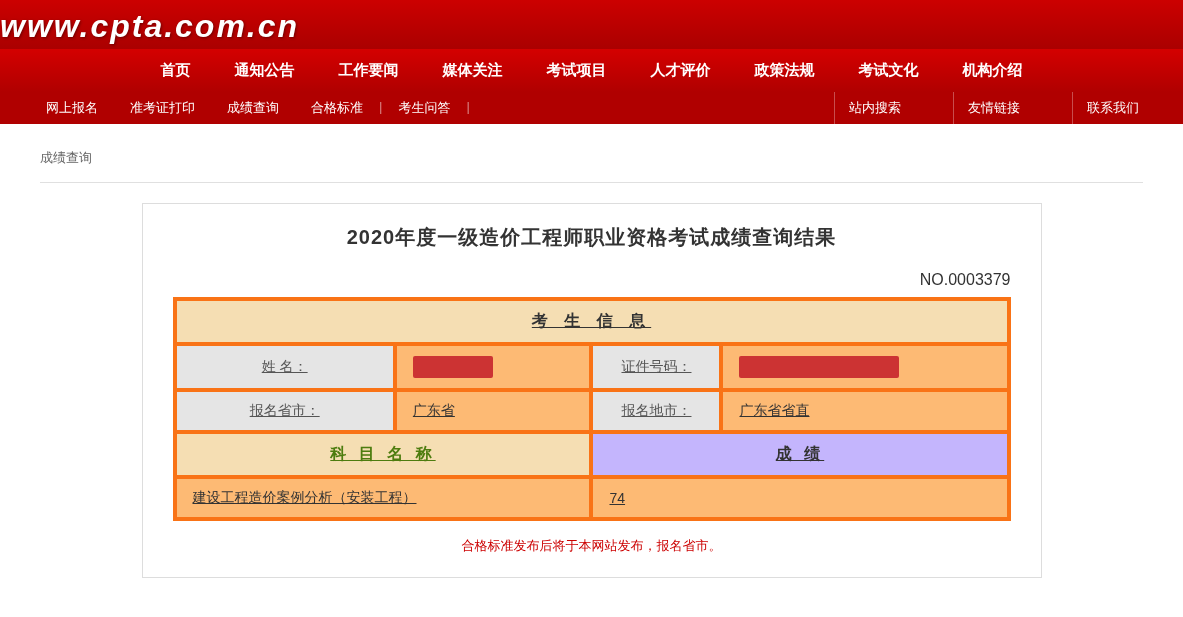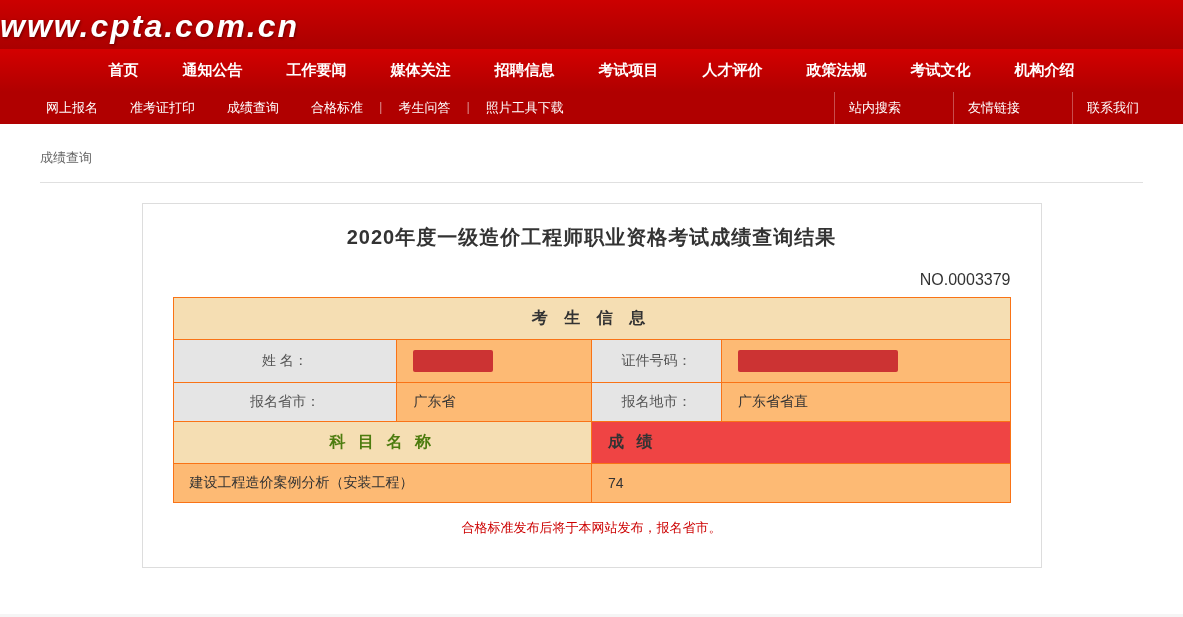--- a/index.html
+++ b/index.html
@@ -94,21 +94,21 @@
       border-bottom: 1px solid #e0e0e0;
       margin-bottom: 20px;
     }
 
     
     .result-card {
       background: #fff;
       border: 1px solid #ddd;
       margin: 16px auto;
       max-width: 900px;
-      padding: 20px 30px 30px;
+      padding: 20px 30px 22px;
     }
 
     .result-title {
       text-align: center;
       font-size: 20px;
       font-weight: bold;
       color: #333;
       margin-bottom: 20px;
       letter-spacing: 1px;
     }
@@ -120,24 +120,25 @@
       margin-bottom: 8px;
     }
 
     
     .info-table {
       width: 100%;
       border-collapse: collapse;
       border: 1px solid #c8a97a;
     }
     .info-table th, .info-table td {
-      border: 1px solid #f97316;
+      border: 4px solid #f97316;
       padding: 10px 16px;
       font-size: 14px;
       color: #333;
+      text-decoration: underline;
     }
     .info-table .section-header {
       background: #f5deb3;
       text-align: center;
       font-weight: bold;
       font-size: 16px;
       letter-spacing: 6px;
       color: #333;
       padding: 10px;
     }
@@ -153,21 +154,22 @@
     .info-table .subject-header {
       background: #f5deb3;
       text-align: center;
       font-weight: bold;
       font-size: 16px;
       letter-spacing: 4px;
       color: #4d7c0f;
       width: 50%;
     }
     .info-table .score-header {
-      background: #ef4444;
+      background: #c4b5fd;
+      text-align: center;
       font-weight: bold;
       font-size: 16px;
       letter-spacing: 4px;
       color: #333;
     }
 
     
     .redacted-name {
       display: inline-block;
       width: 80px;
@@ -199,38 +201,36 @@
   <div class="header-logo-text">
     www.cpta.com.cn
   </div>
 </div>
 
 <nav class="main-nav">
   <a>首页</a>
   <a>通知公告</a>
   <a>工作要闻</a>
   <a>媒体关注</a>
-  <a>招聘信息</a>
   <a>考试项目</a>
   <a>人才评价</a>
   <a>政策法规</a>
   <a>考试文化</a>
   <a>机构介绍</a>
 </nav>
 
 <div class="sub-nav">
   <div class="sub-nav-left">
     <a>网上报名</a>
     <a>准考证打印</a>
     <a>成绩查询</a>
     <a>合格标准</a>
     <span class="sub-nav-separator">|</span>
     <a>考生问答</a>
     <span class="sub-nav-separator">|</span>
-    <a>照片工具下载</a>
   </div>
   <div class="sub-nav-right">
     <a>站内搜索</a>
     <a>友情链接</a>
     <a>联系我们</a>
   </div>
 </div>
 
 <div class="page-content">
   <div class="breadcrumb">

